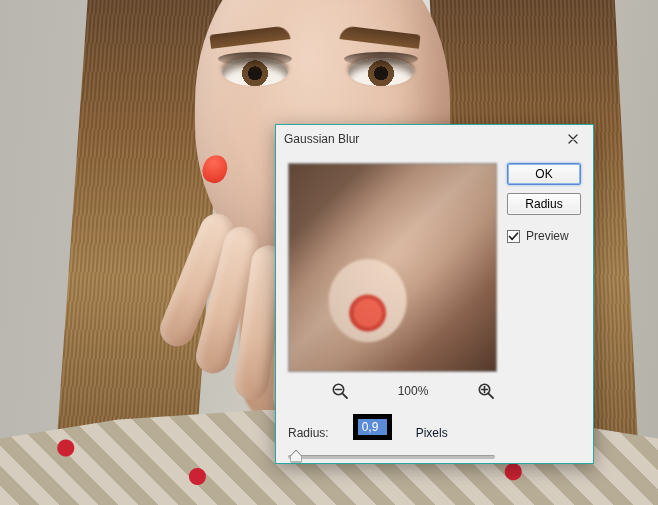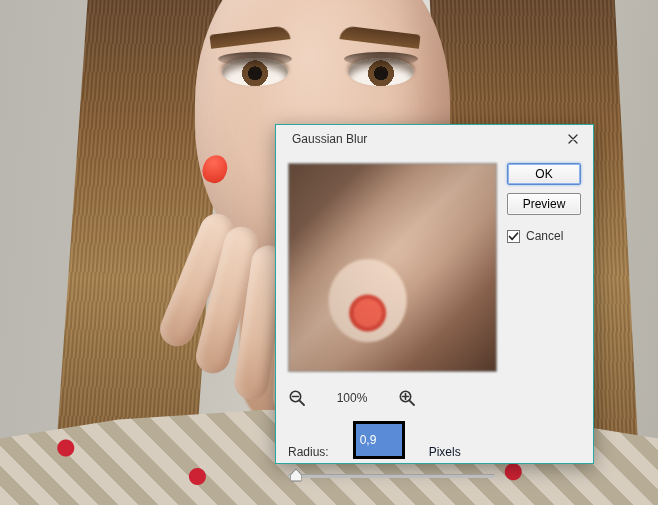--- a/index.html
+++ b/index.html
@@ -125,21 +125,21 @@
     background: #f0f0f0;
     border: 1px solid #2aa6a0;
     box-shadow: 0 4px 18px rgba(0,0,0,0.35);
     box-sizing: border-box;
   }
   .titlebar {
     height: 28px;
     display: flex;
     align-items: center;
     justify-content: space-between;
-    padding: 0 6px 0 16px;
+    padding: 0 6px 0 8px;
     font-size: 12px;
     color: #333;
   }
   .titlebar .close {
     width: 28px; height: 20px;
     display:flex; align-items:center; justify-content:center;
     border-radius:2px;
   }
   .titlebar svg { width:10px; height:10px; }
 
@@ -166,44 +166,44 @@
     filter: blur(1.2px) saturate(0.95);
     cursor: move;
   }
   .preview::after{ 
     content:""; position:absolute; inset:0;
     background: radial-gradient(circle at 55% 45%, rgba(255,230,210,0.15), rgba(0,0,0,0.15));
   }
 
   .zoomrow {
     width: 207px;
-    display:flex; align-items:center; justify-content:flex-start;
-    gap: 26px;
-    margin-top: 17px;
+    display:flex; align-items:center; justify-content:flex-end;
+    gap: 44px;
+    margin-top: 10px;
     color:#333;
   }
   .zoomrow .mag {
     width:18px; height:18px; position:relative; cursor:pointer;
   }
   .zoomrow .mag svg { width:18px; height:18px; }
   .zoomrow .pct { font-size:12px; min-width:40px; text-align:center; }
 
   .radiusrow {
     width: 207px;
     display:flex; align-items:flex-end;
     gap: 24px;
     margin-top: 14px;
   }
   .radiusrow label { white-space:nowrap; }
   .radiusrow input[type=text]{
-    width: 52px; height:20px;
-    border:3px solid #000000;
+    width: 39px; height:20px;
+    border:5px solid #000000;
     background:#fff;
     color:#111;
-    padding:16px 4px;
+    padding:8px 4px;
     font: inherit;
     box-sizing:border-box;
   }
   .radiusrow input[type=text].sel {
     background:#5a8bd6; color:#fff;
   }
   .radiusrow .unit { color:#0f172a; }
 
   .slider {
     position: relative;
@@ -322,25 +322,25 @@
       <div class="track"></div>
       <div class="thumb" id="slider-thumb" style="left: 8.28px;">
         <svg viewBox="0 0 11 13">
           <path d="M5.5 0 L11 6 L11 12 L0 12 L0 6 Z" fill="#f4f4f4" stroke="#7a7a7a" stroke-width="1"></path>
         </svg>
       </div>
     </div>
 
     <div class="rightcol">
       <button class="dlg-btn default">OK</button>
-      <button class="dlg-btn">Preview</button>
+      <button class="dlg-btn">Radius</button>
       <div class="prevrow">
         <span class="chk" id="preview-chk">
           <svg viewBox="0 0 11 11">
             <path d="M1.5 5.5 L4.2 8.3 L9.5 2.2" fill="none" stroke="#222" stroke-width="1.7" stroke-linecap="round" stroke-linejoin="round"></path>
           </svg>
         </span>
-        <span>Cancel</span>
+        <span>Preview</span>
       </div>
     </div>
 
   </div>
 </div>
 
 </body></html>

